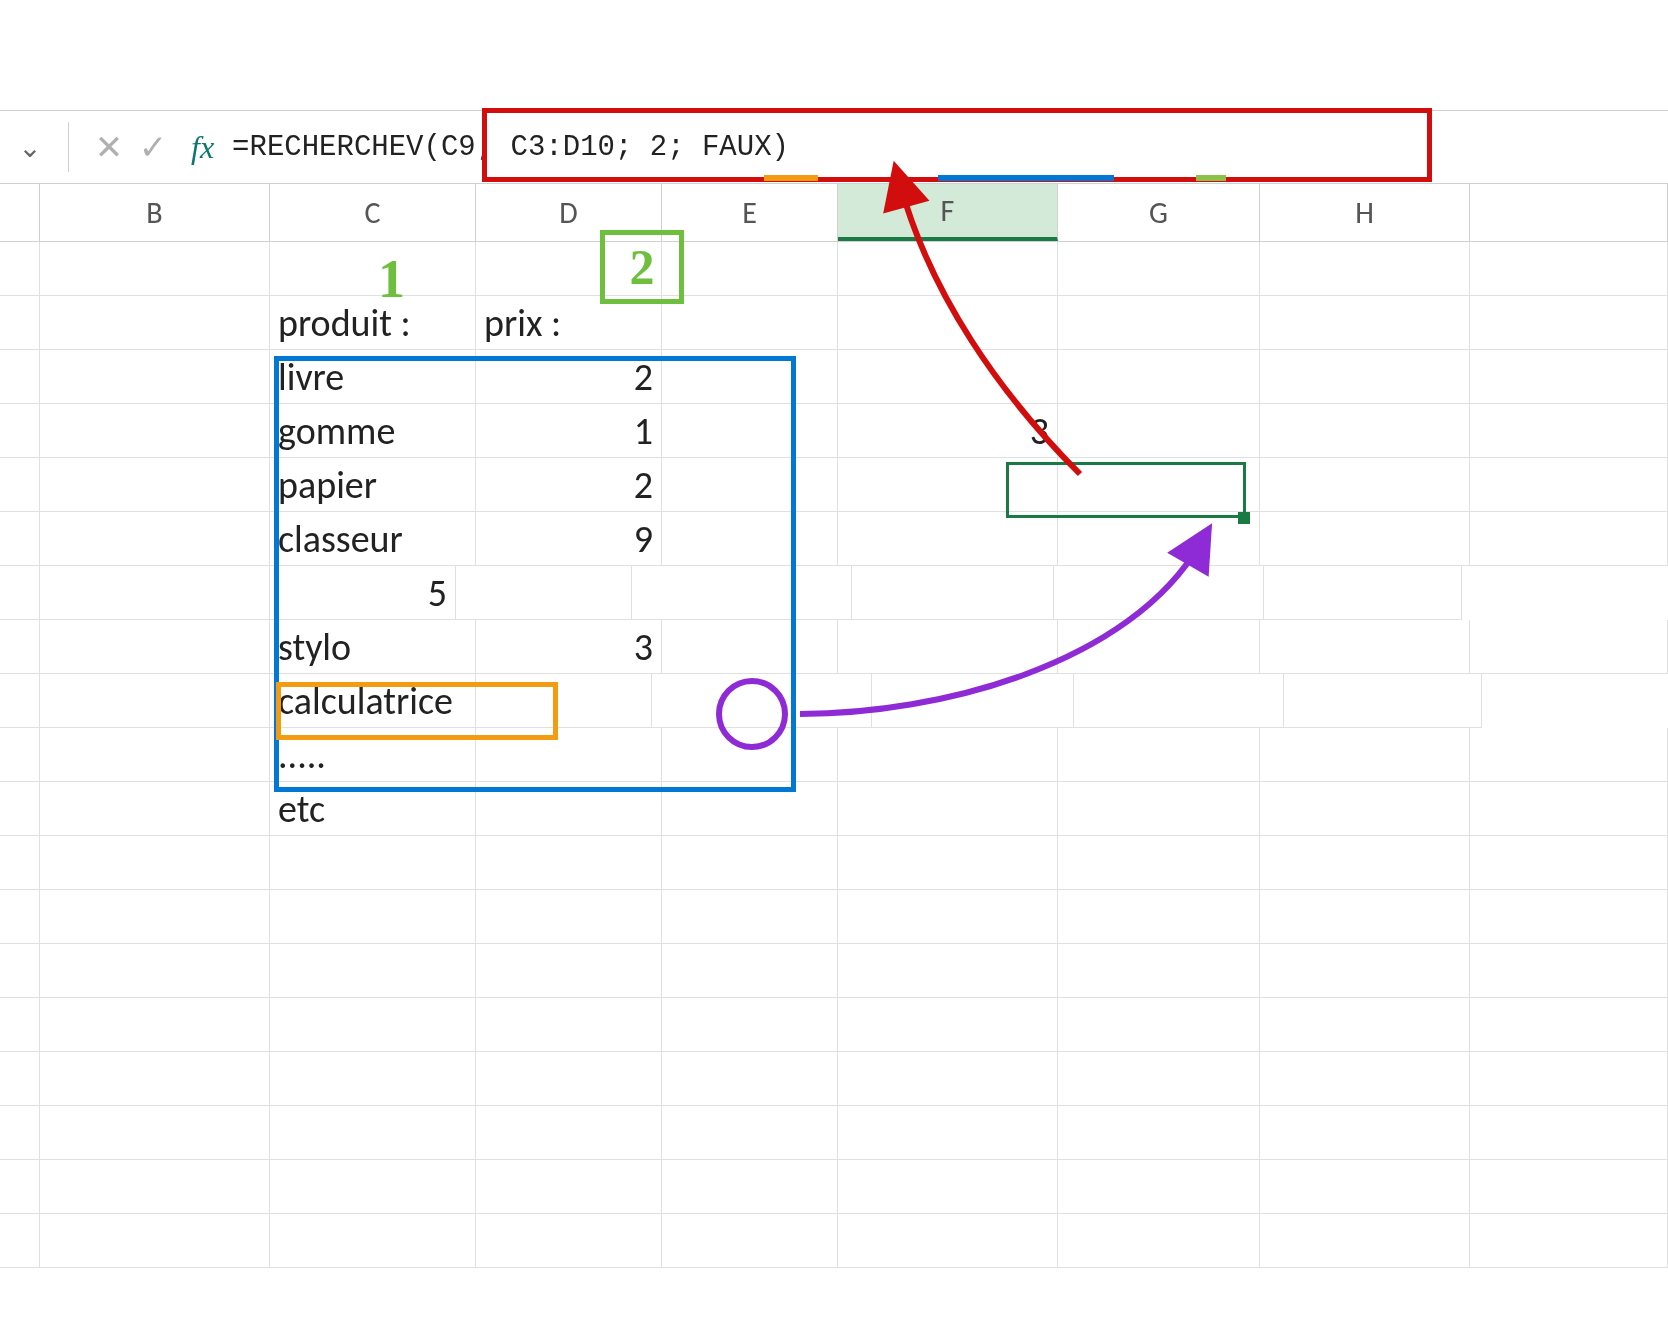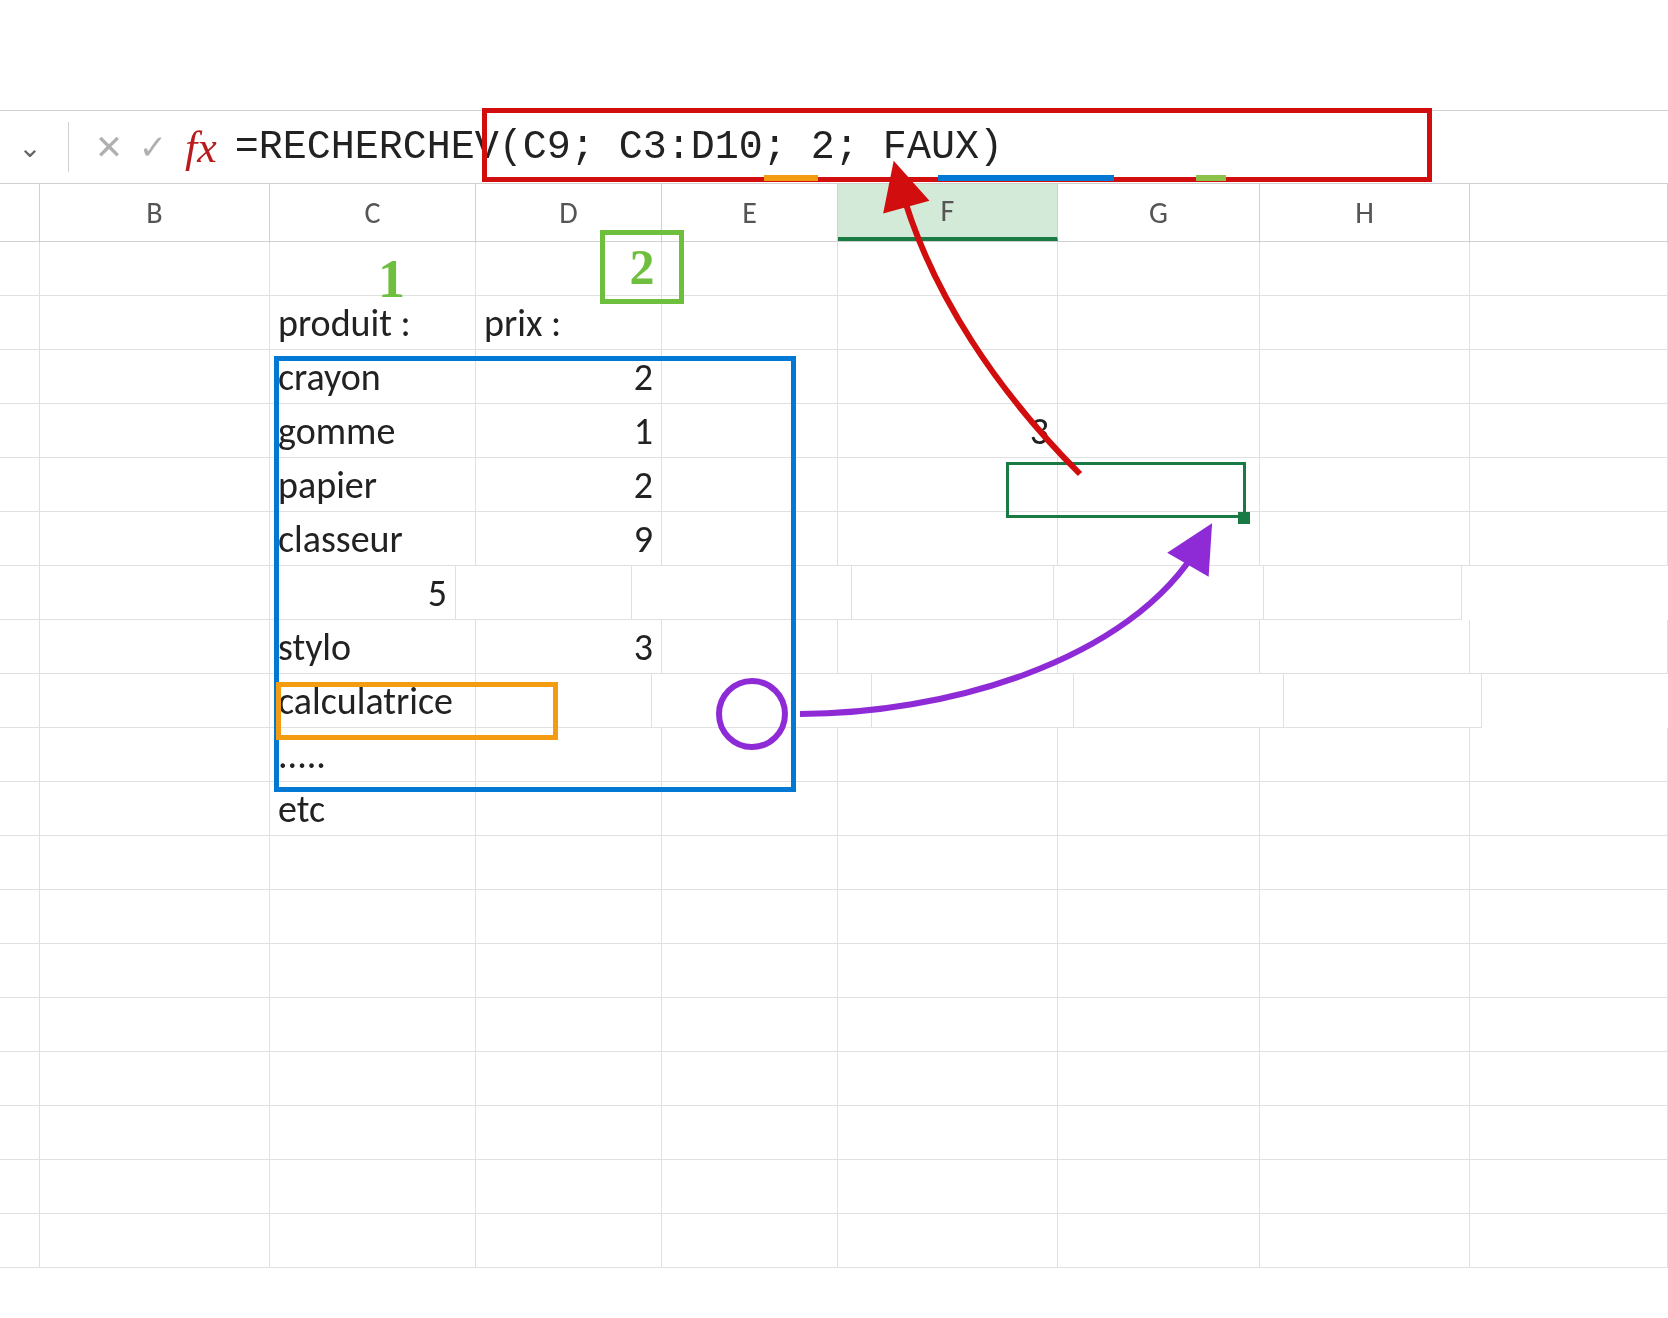--- a/index.html
+++ b/index.html
@@ -39,28 +39,28 @@
     width: 44px;
     display: flex;
     justify-content: center;
     color: #b0b0b0;
     font-size: 34px;
     font-weight: 300;
   }
   .fx-label {
     font-style: italic;
     font-family: 'Times New Roman', serif;
-    color: #b91c1c;
-    font-size: 44px;
-    margin: 0 10px 0 10px;
+    color: #0f766e;
+    font-size: 32px;
+    margin: 0 10px 0 16px;
   }
   .formula-input {
     flex: 1;
     font-family: Consolas, 'Courier New', monospace;
-    font-size: 40px;
+    font-size: 29px;
     color: #222;
     outline: none;
     padding: 4px 8px;
     background: transparent;
     border: none;
   }
   .grid-area {
     position: relative;
   }
   .col-headers {
@@ -246,21 +246,21 @@
     <div class="cell cE"></div>
     <div class="cell cF"></div>
     <div class="cell cG"></div>
     <div class="cell cH"></div>
     <div class="cell cRest"></div>
   </div>
 
   <div class="row">
     <div class="cell cA"></div>
     <div class="cell cB"></div>
-    <div class="cell cC txt">crayon</div>
+    <div class="cell cC txt">livre</div>
     <div class="cell cD num">2</div>
     <div class="cell cE"></div>
     <div class="cell cF"></div>
     <div class="cell cG"></div>
     <div class="cell cH"></div>
     <div class="cell cRest"></div>
   </div>
   <div class="row">
     <div class="cell cA"></div>
     <div class="cell cB"></div>

